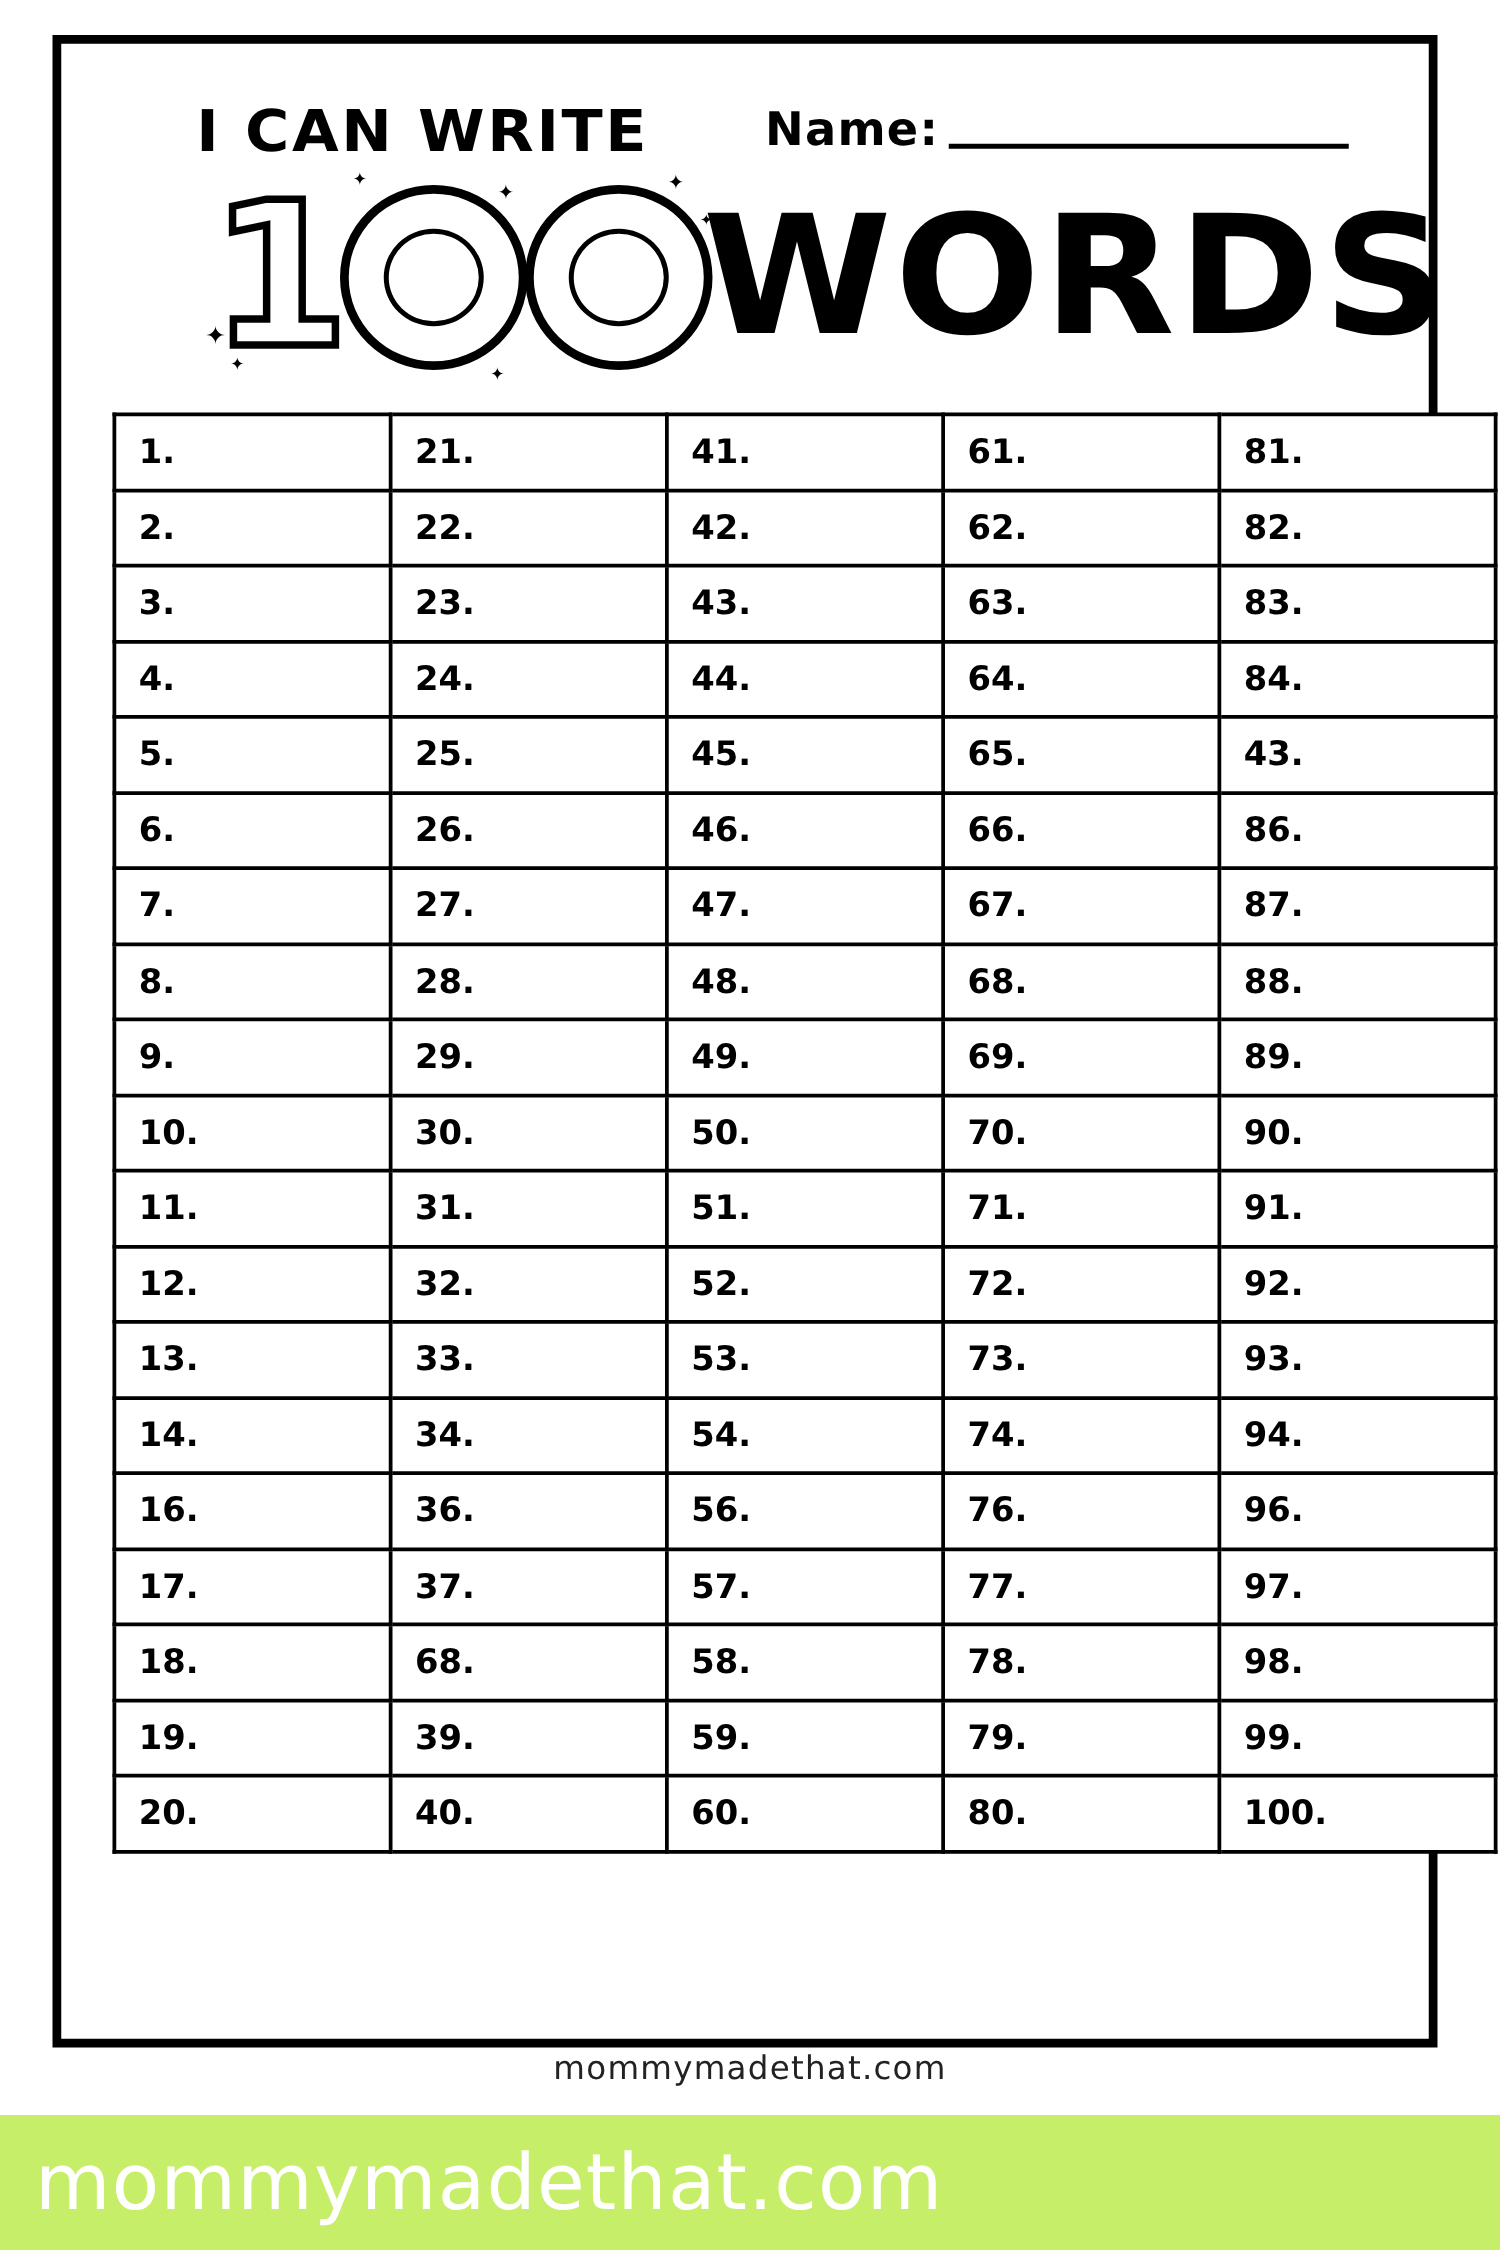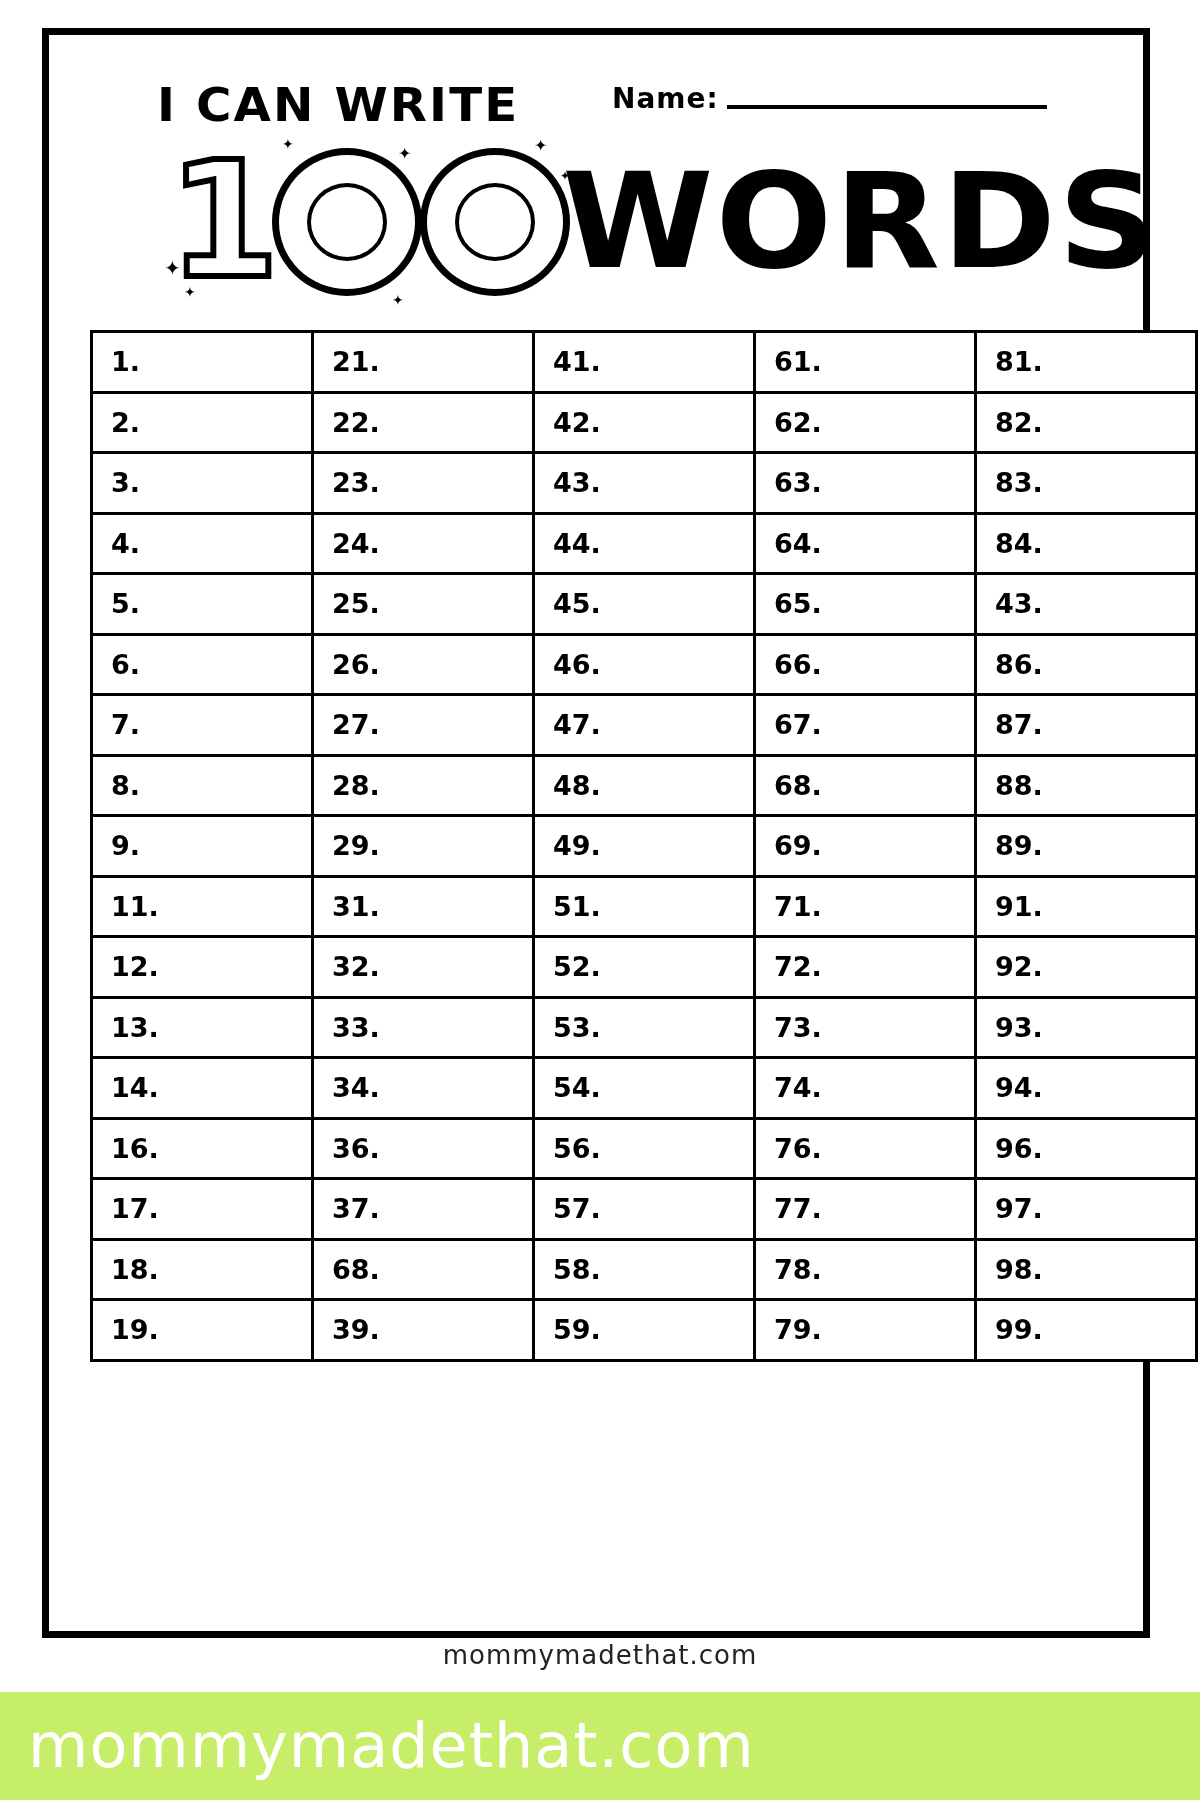--- a/index.html
+++ b/index.html
@@ -62,21 +62,21 @@
     position: absolute;
     left: 510px;
     top: 34px;
     display: flex;
     align-items: flex-end;
     gap: 8px;
   }
   .name-label {
     font-family: "DejaVu Sans", sans-serif;
     font-weight: bold;
-    font-size: 28px;
+    font-size: 37px;
     color: #000000;
     letter-spacing: 1px;
   }
   .name-line {
     width: 320px;
     height: 4px;
     background: #000000;
     margin-bottom: 6px;
   }
 
@@ -302,20 +302,27 @@
             <td>88.</td>
           </tr>
         <tr>
             <td>9.</td>
             <td>29.</td>
             <td>49.</td>
             <td>69.</td>
             <td>89.</td>
           </tr>
         <tr>
+            <td>10.</td>
+            <td>30.</td>
+            <td>50.</td>
+            <td>70.</td>
+            <td>90.</td>
+          </tr>
+        <tr>
             <td>11.</td>
             <td>31.</td>
             <td>51.</td>
             <td>71.</td>
             <td>91.</td>
           </tr>
         <tr>
             <td>12.</td>
             <td>32.</td>
             <td>52.</td>
@@ -357,20 +364,27 @@
             <td>78.</td>
             <td>98.</td>
           </tr>
         <tr>
             <td>19.</td>
             <td>39.</td>
             <td>59.</td>
             <td>79.</td>
             <td>99.</td>
           </tr>
+        <tr>
+            <td>20.</td>
+            <td>40.</td>
+            <td>60.</td>
+            <td>80.</td>
+            <td>100.</td>
+          </tr>
       </tbody>
     </table>
   </div>
 </div>
 
 <div class="footer-url">mommymadethat.com</div>
 
 <div class="green-banner">
   <span class="banner-text">mommymadethat.com</span>
 </div>

